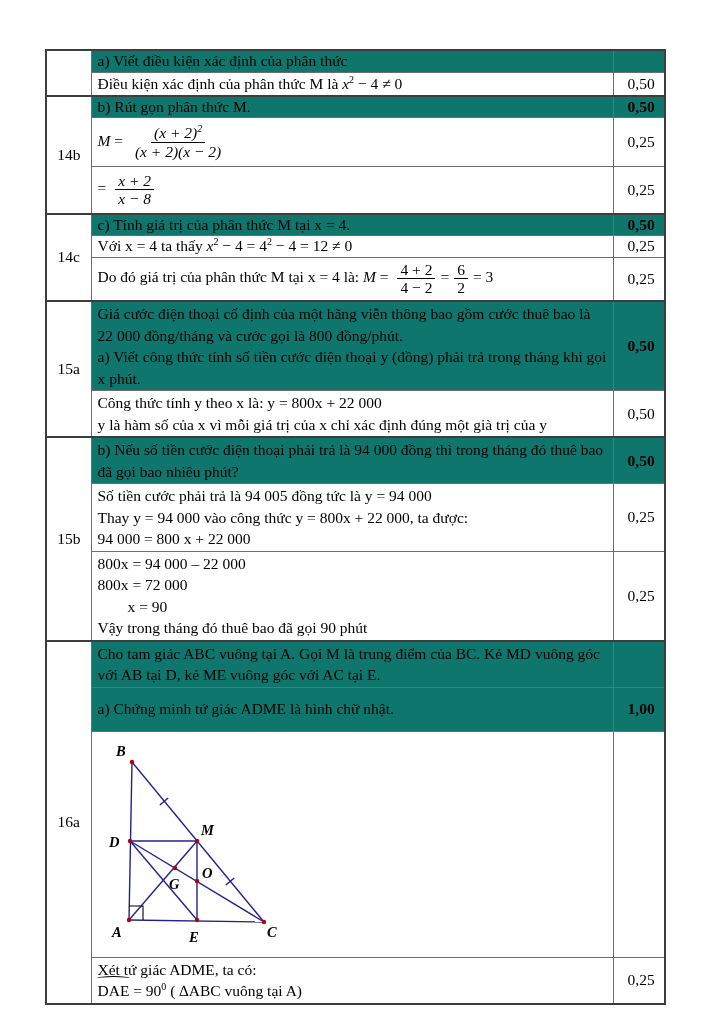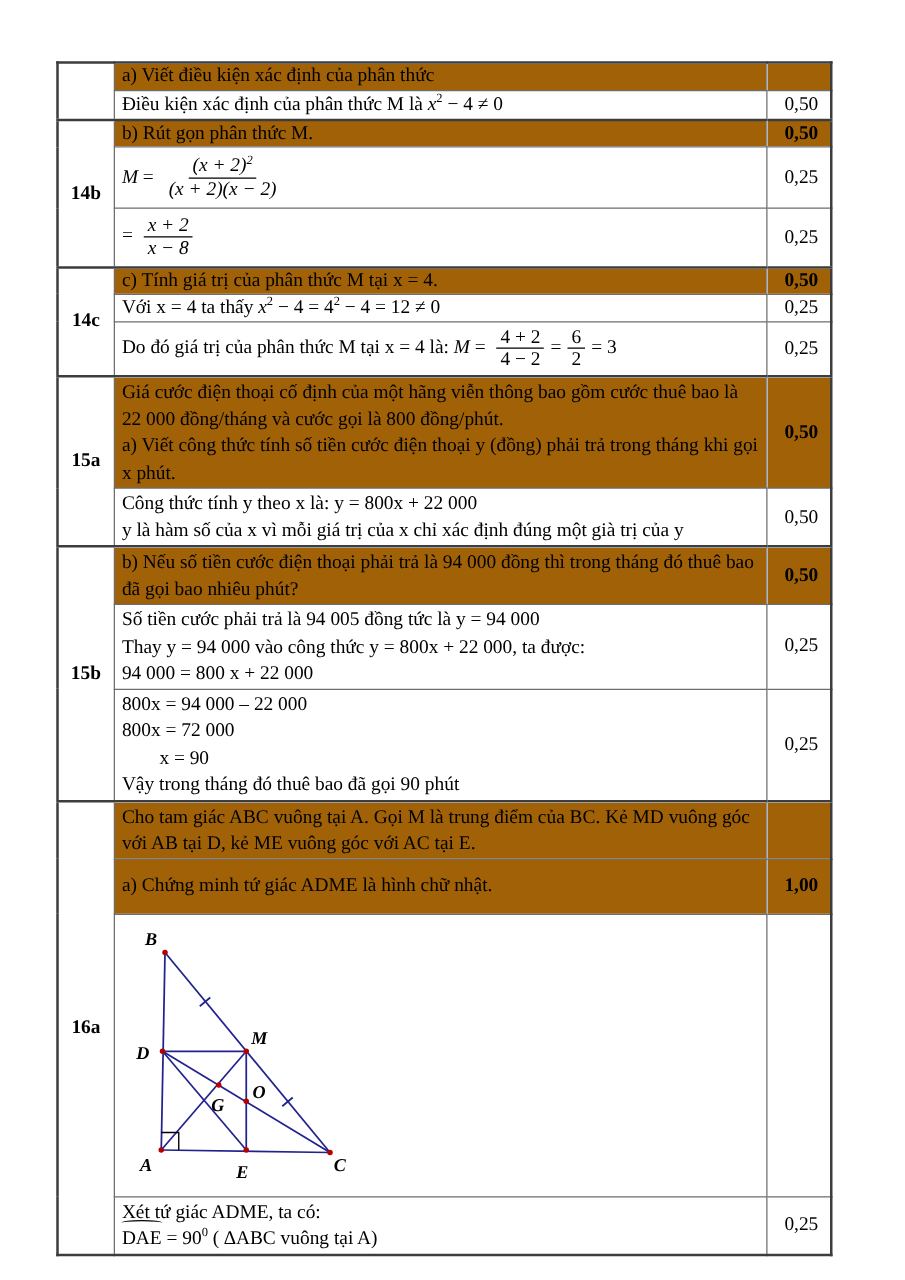--- a/index.html
+++ b/index.html
@@ -2,24 +2,24 @@
 <html><head>
 <meta charset="utf-8">
 <style>
   html,body{margin:0;padding:0;background:#ffffff;}
   .page{position:relative;width:724px;height:1024px;background:#ffffff;overflow:hidden;
         font-family:"Liberation Serif","DejaVu Serif",serif;color:#000;}
   table.answer{position:absolute;left:45px;top:49px;width:619px;border-collapse:collapse;
         table-layout:fixed;border:2px solid #3d3d3d;font-size:15.5px;}
   td{border:1px solid #6e6e6e;padding:1px 6px;vertical-align:middle;overflow:hidden;}
   tr.blk td{border-top:2px solid #3d3d3d;}
-  td.q{text-align:center;font-weight:bold;padding:1px 1px;margin-top:28px;}
+  td.q{text-align:center;font-weight:normal;padding:1px 1px;margin-top:28px;}
   td.p{text-align:right;padding:1px 14px;}
   td.p.b{font-weight:bold;}
-  .shaded{background:#a16207;}
+  .shaded{background:#0f766e;}
   .line{line-height:21.5px;}
   .indent{padding-left:30px;}
   .it{font-style:italic;}
   sup{font-size:10px;line-height:0;}
   .math{white-space:nowrap;}
   .frac{display:inline-flex;flex-direction:column;align-items:center;vertical-align:middle;
         margin:0 5px;line-height:1.12;text-align:center;}
   .frac .top{border-bottom:1.2px solid #000;padding:0 3px;}
   .frac .bot{padding:0 3px;text-align:center;}
   .arc{position:relative;display:inline-block;}

